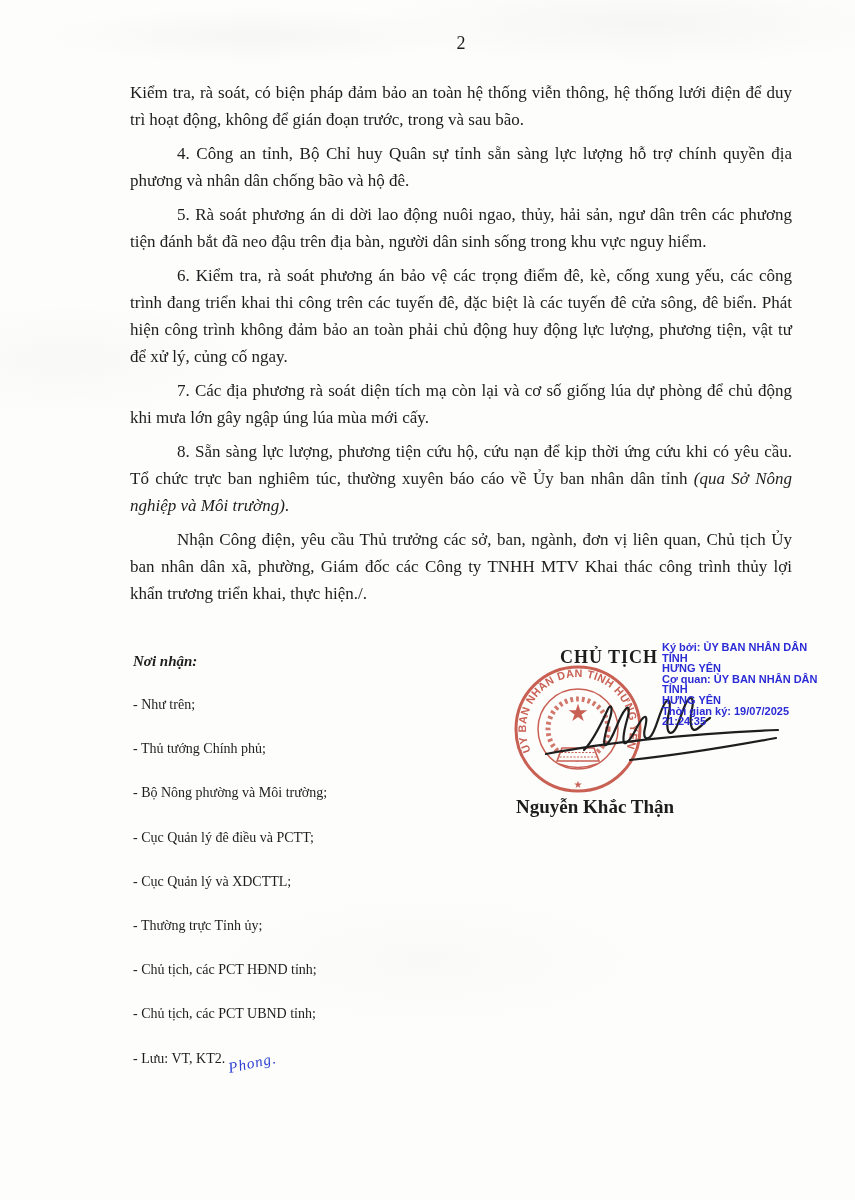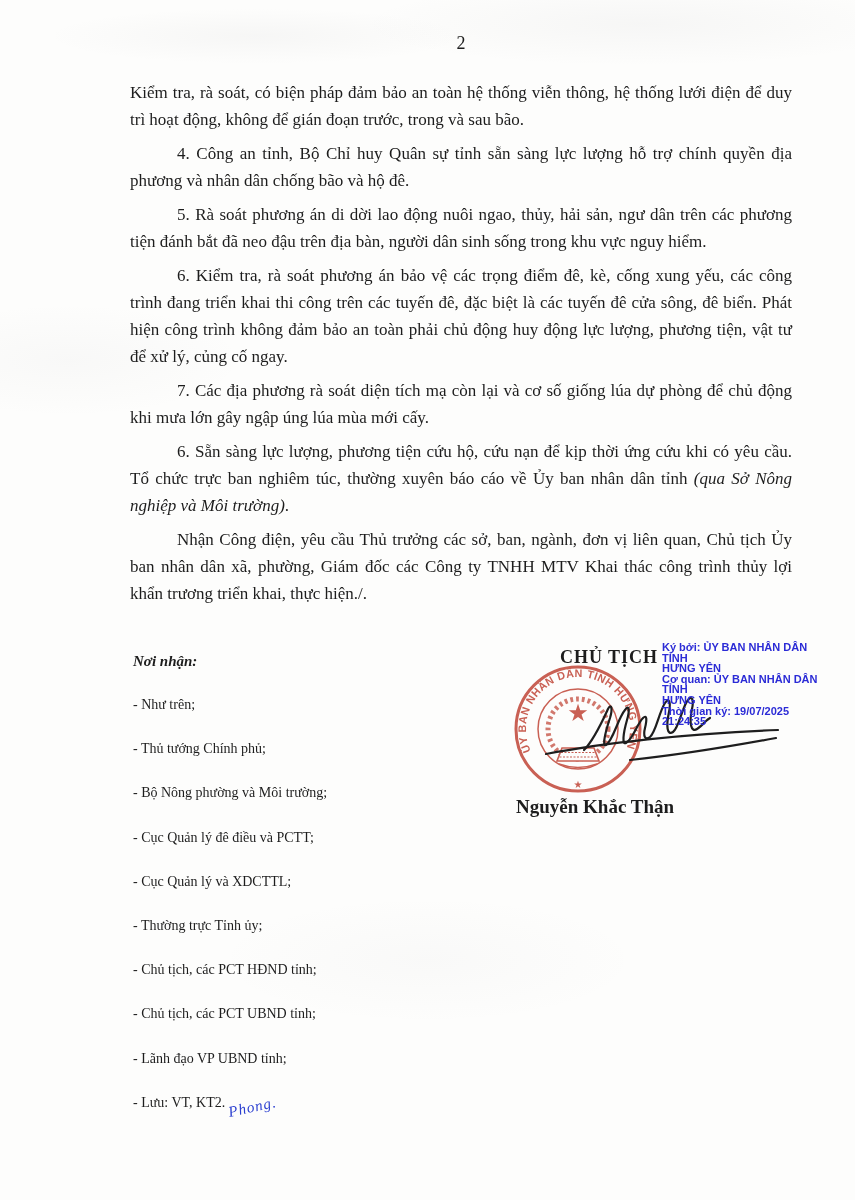--- a/index.html
+++ b/index.html
@@ -117,35 +117,34 @@
 <div id="page">
 
   <div class="text-column">
     <div class="page-number">2</div>
 
     <p class="body-par">Kiểm tra, rà soát, có biện pháp đảm bảo an toàn hệ thống viễn thông, hệ thống lưới điện để duy trì hoạt động, không để gián đoạn trước, trong và sau bão.</p>
     <p class="body-par indent">4. Công an tỉnh, Bộ Chỉ huy Quân sự tỉnh sẵn sàng lực lượng hỗ trợ chính quyền địa phương và nhân dân chống bão và hộ đê.</p>
     <p class="body-par indent">5. Rà soát phương án di dời lao động nuôi ngao, thủy, hải sản, ngư dân trên các phương tiện đánh bắt đã neo đậu trên địa bàn, người dân sinh sống trong khu vực nguy hiểm.</p>
     <p class="body-par indent">6. Kiểm tra, rà soát phương án bảo vệ các trọng điểm đê, kè, cống xung yếu, các công trình đang triển khai thi công trên các tuyến đê, đặc biệt là các tuyến đê cửa sông, đê biển. Phát hiện công trình không đảm bảo an toàn phải chủ động huy động lực lượng, phương tiện, vật tư để xử lý, củng cố ngay.</p>
     <p class="body-par indent">7. Các địa phương rà soát diện tích mạ còn lại và cơ số giống lúa dự phòng để chủ động khi mưa lớn gây ngập úng lúa mùa mới cấy.</p>
-    <p class="body-par indent"><span>6. Sẵn sàng lực lượng, phương tiện cứu hộ, cứu nạn để kịp thời ứng cứu khi có yêu cầu. Tổ chức trực ban nghiêm túc, thường xuyên báo cáo về Ủy ban nhân dân tỉnh </span><em>(qua Sở Nông nghiệp và Môi trường)</em><span>.</span></p>
+    <p class="body-par indent"><span>8. Sẵn sàng lực lượng, phương tiện cứu hộ, cứu nạn để kịp thời ứng cứu khi có yêu cầu. Tổ chức trực ban nghiêm túc, thường xuyên báo cáo về Ủy ban nhân dân tỉnh </span><em>(qua Sở Nông nghiệp và Môi trường)</em><span>.</span></p>
     <p class="body-par indent">Nhận Công điện, yêu cầu Thủ trưởng các sở, ban, ngành, đơn vị liên quan, Chủ tịch Ủy ban nhân dân xã, phường, Giám đốc các Công ty TNHH MTV Khai thác công trình thủy lợi khẩn trương triển khai, thực hiện./.</p>
   </div>
 
   <div class="recipients">
     <div class="recipients-heading">Nơi nhận:</div>
     <div class="recipient-item">- Như trên;</div>
     <div class="recipient-item">- Thủ tướng Chính phủ;</div>
     <div class="recipient-item">- Bộ Nông phường và Môi trường;</div>
     <div class="recipient-item">- Cục Quản lý đê điều và PCTT;</div>
     <div class="recipient-item">- Cục Quản lý và XDCTTL;</div>
     <div class="recipient-item">- Thường trực Tỉnh ủy;</div>
     <div class="recipient-item">- Chủ tịch, các PCT HĐND tỉnh;</div>
     <div class="recipient-item">- Chủ tịch, các PCT UBND tỉnh;</div>
-    <div class="recipient-item">- Lãnh đạo VP UBND tỉnh;</div>
     <div class="recipient-item"><span>- Lưu: VT, KT2.</span><span class="handwritten-note">Phong.</span></div>
   </div>
 
   <div class="sig-title">CHỦ TỊCH</div>
 
   <div class="digital-stamp">
     <div>Ký bởi: ỦY BAN NHÂN DÂN TỈNH</div>
     <div>HƯNG YÊN</div>
     <div>Cơ quan: ỦY BAN NHÂN DÂN TỈNH</div>
     <div>HƯNG YÊN</div>

